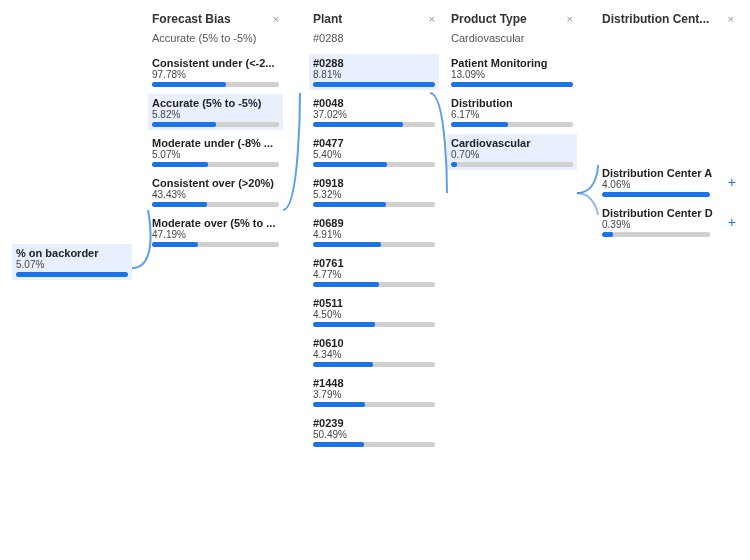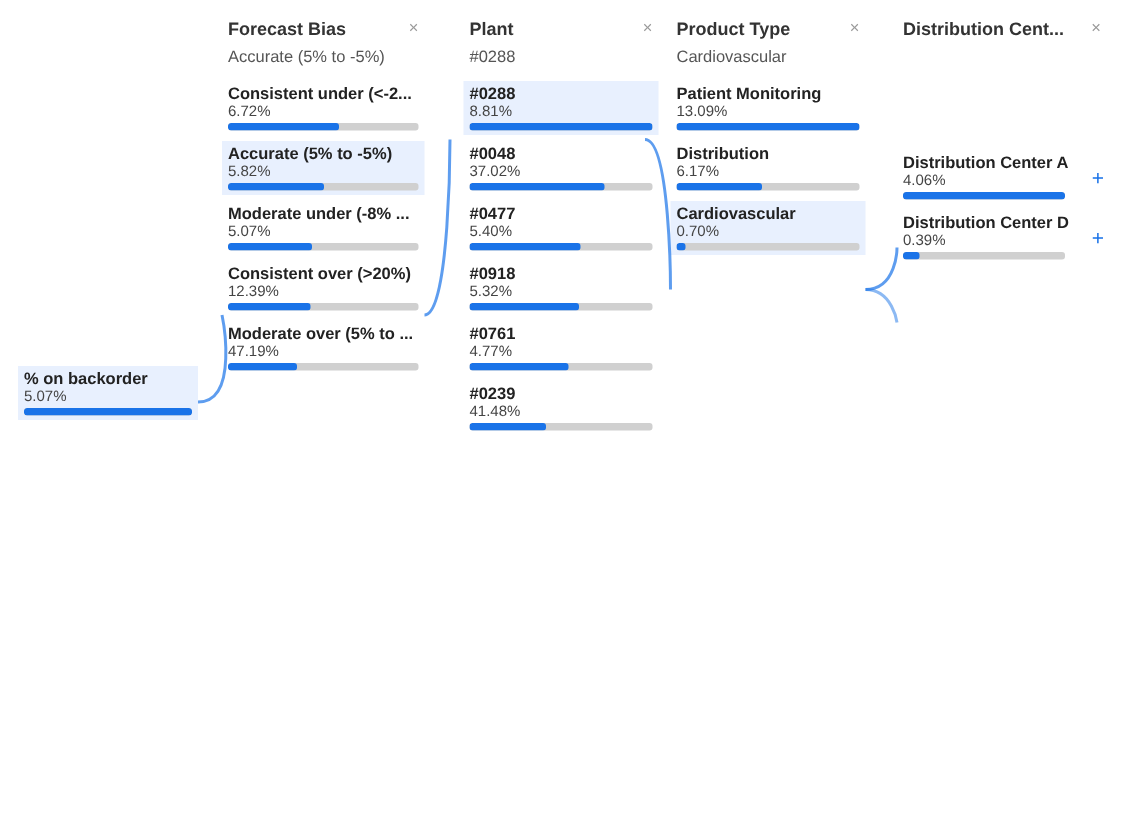--- a/index.html
+++ b/index.html
@@ -192,42 +192,42 @@
 
   <div class="column col-forecast">
     <div class="col-header">
       <span class="col-header-text">Forecast Bias</span>
       <span class="close-icon">×</span>
     </div>
     <div class="col-header-sub">Accurate (5% to -5%)</div>
     <div class="items-list">
       <div class="item" style="">
         <div class="item-label">Consistent under (&lt;-2...</div>
-        <div class="item-pct">6.72%</div>
+        <div class="item-pct">97.78%</div>
         <div class="bar-track">
           <div class="bar-fill" style="width:58%"></div>
         </div>
       </div>
       <div class="item selected" style="margin-top:4px">
         <div class="item-label bold">Accurate (5% to -5%)</div>
         <div class="item-pct">5.82%</div>
         <div class="bar-track">
           <div class="bar-fill" style="width:50%"></div>
         </div>
       </div>
       <div class="item" style="margin-top:4px">
         <div class="item-label">Moderate under (-8% ...</div>
         <div class="item-pct">5.07%</div>
         <div class="bar-track">
           <div class="bar-fill" style="width:44%"></div>
         </div>
       </div>
       <div class="item" style="margin-top:4px">
         <div class="item-label">Consistent over (&gt;20%)</div>
-        <div class="item-pct">12.39%</div>
+        <div class="item-pct">43.43%</div>
         <div class="bar-track">
           <div class="bar-fill" style="width:43%"></div>
         </div>
       </div>
       <div class="item" style="margin-top:4px">
         <div class="item-label">Moderate over (5% to ...</div>
         <div class="item-pct">47.19%</div>
         <div class="bar-track">
           <div class="bar-fill" style="width:36%"></div>
         </div>
@@ -264,29 +264,57 @@
         </div>
       </div>
       <div class="item" style="margin-top:4px">
         <div class="item-label">#0918</div>
         <div class="item-pct">5.32%</div>
         <div class="bar-track">
           <div class="bar-fill" style="width:60%"></div>
         </div>
       </div>
       <div class="item" style="margin-top:4px">
+        <div class="item-label">#0689</div>
+        <div class="item-pct">4.91%</div>
+        <div class="bar-track">
+          <div class="bar-fill" style="width:56%"></div>
+        </div>
+      </div>
+      <div class="item" style="margin-top:4px">
         <div class="item-label">#0761</div>
         <div class="item-pct">4.77%</div>
         <div class="bar-track">
           <div class="bar-fill" style="width:54%"></div>
         </div>
       </div>
       <div class="item" style="margin-top:4px">
+        <div class="item-label">#0511</div>
+        <div class="item-pct">4.50%</div>
+        <div class="bar-track">
+          <div class="bar-fill" style="width:51%"></div>
+        </div>
+      </div>
+      <div class="item" style="margin-top:4px">
+        <div class="item-label">#0610</div>
+        <div class="item-pct">4.34%</div>
+        <div class="bar-track">
+          <div class="bar-fill" style="width:49%"></div>
+        </div>
+      </div>
+      <div class="item" style="margin-top:4px">
+        <div class="item-label">#1448</div>
+        <div class="item-pct">3.79%</div>
+        <div class="bar-track">
+          <div class="bar-fill" style="width:43%"></div>
+        </div>
+      </div>
+      <div class="item" style="margin-top:4px">
         <div class="item-label">#0239</div>
-        <div class="item-pct">41.48%</div>
+        <div class="item-pct">50.49%</div>
         <div class="bar-track">
           <div class="bar-fill" style="width:42%"></div>
         </div>
       </div>
     </div>
   </div>
 
   <div class="column col-product">
     <div class="col-header">
       <span class="col-header-text">Product Type</span>
@@ -317,21 +345,21 @@
       </div>
     </div>
   </div>
 
   <div class="column col-dist">
     <div class="col-header">
       <span class="col-header-text">Distribution Cent...</span>
       <span class="close-icon">×</span>
     </div>
     <div style="height:8px"></div>
-    <div class="items-list" style="margin-top:56px">
+    <div class="items-list" style="margin-top:120px">
       <div class="dist-item" style="position:relative; padding:3px 28px 3px 4px;">
         <div class="item-label">Distribution Center A</div>
         <div class="item-pct">4.06%</div>
         <div class="bar-track">
           <div class="bar-fill" style="width:100%"></div>
         </div>
         <span class="plus-btn">+</span>
       </div>
       <div class="dist-item" style="position:relative; padding:3px 28px 3px 4px; margin-top:4px">
         <div class="item-label">Distribution Center D</div>

